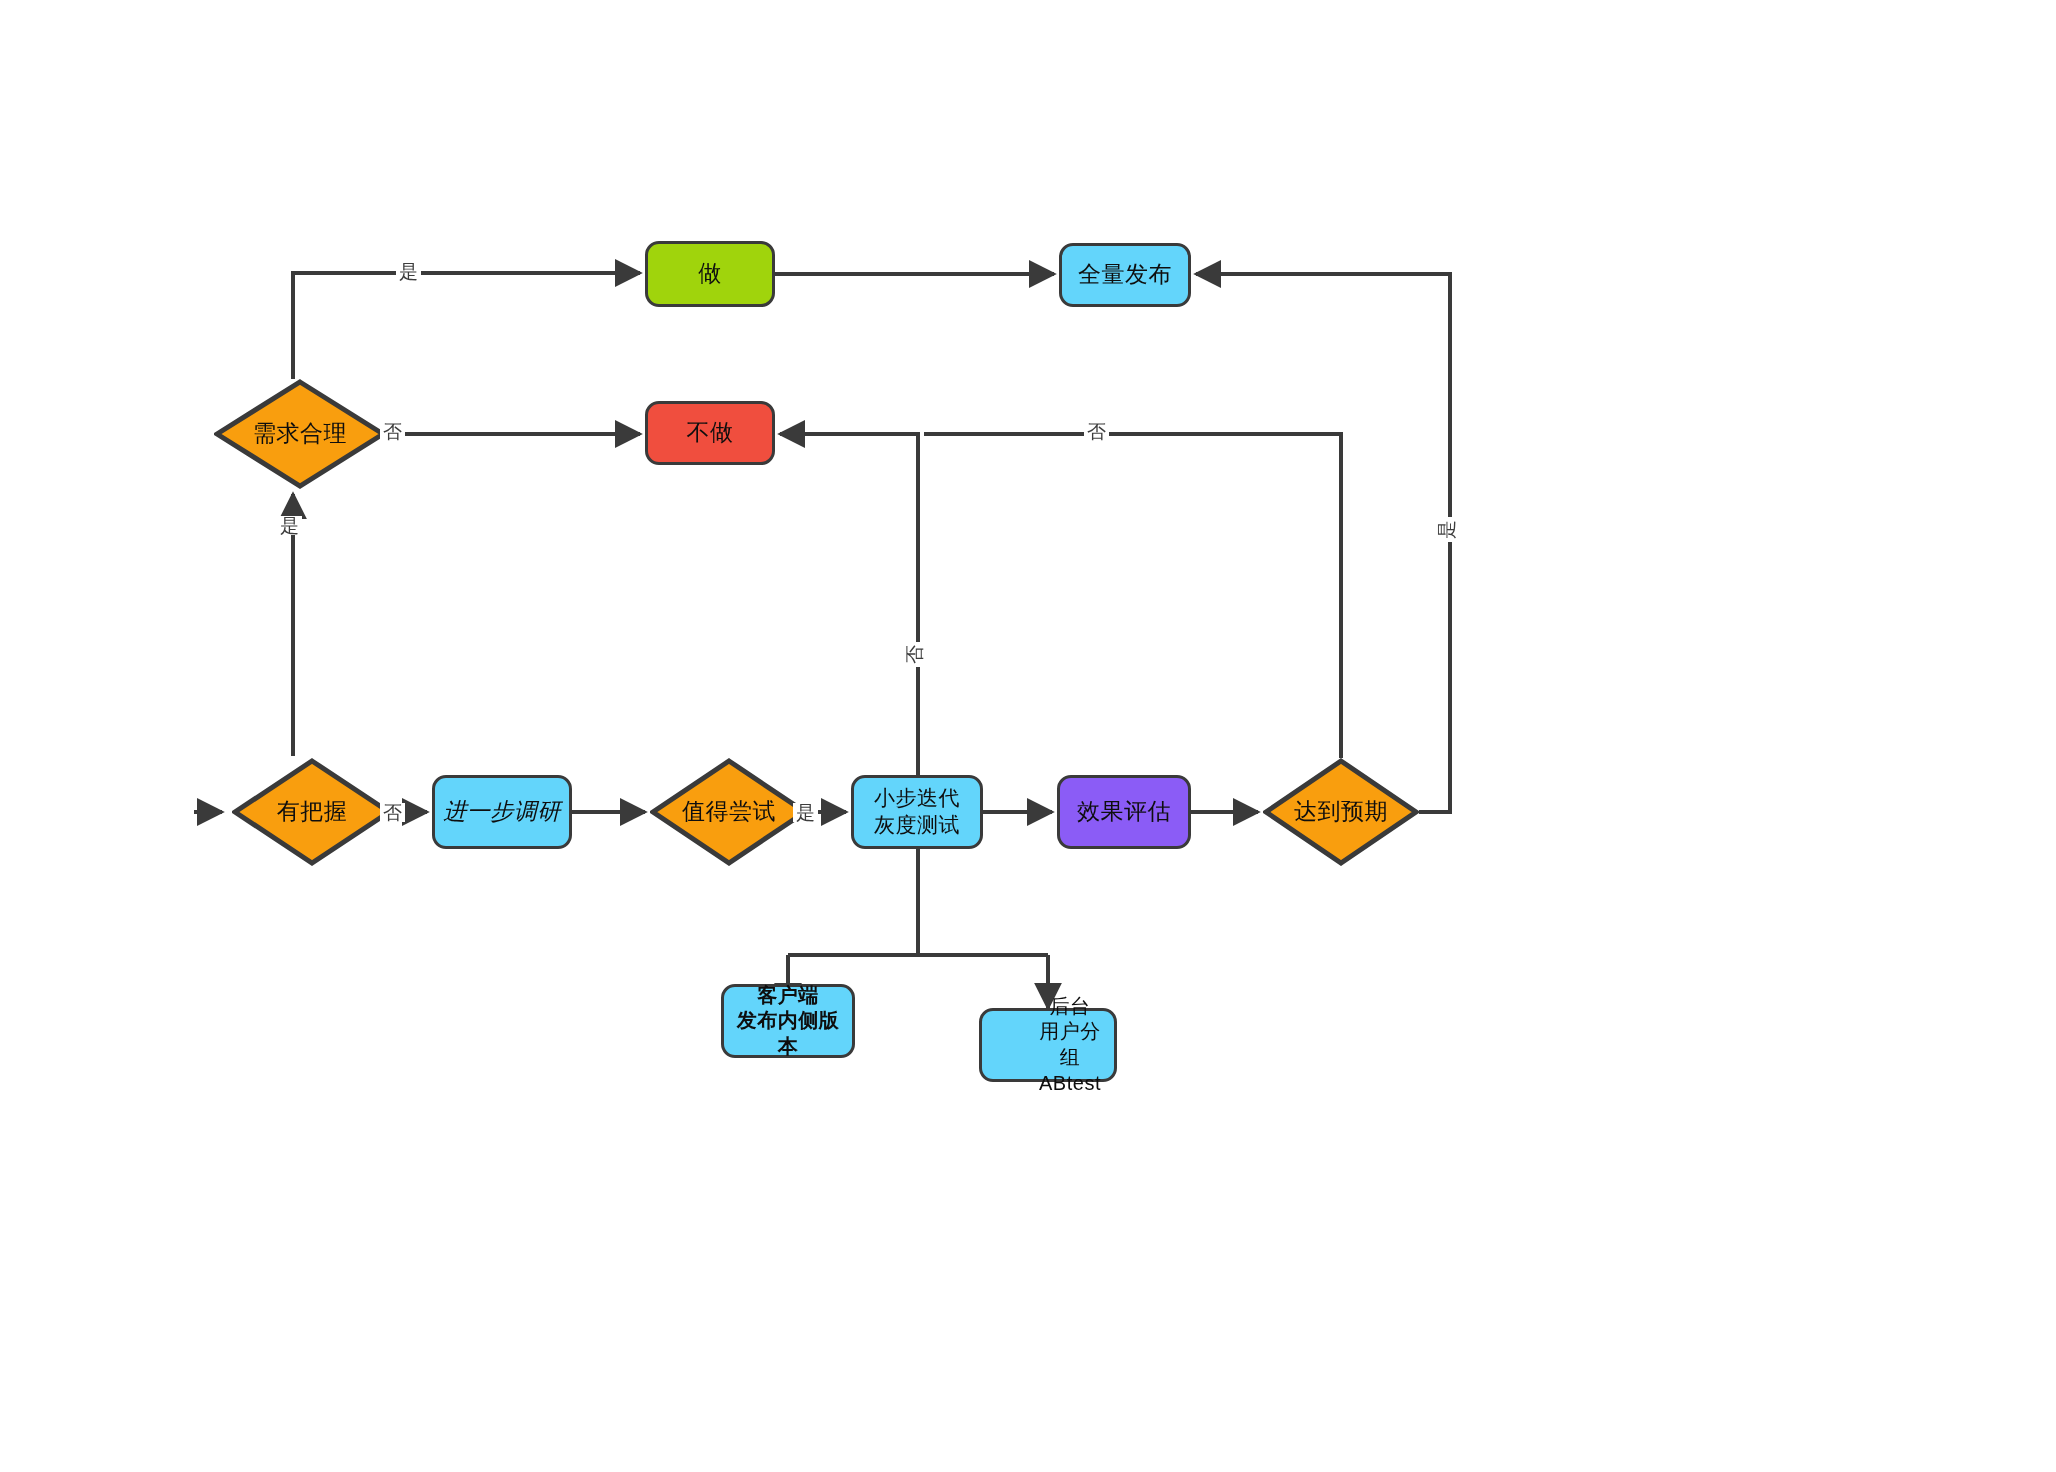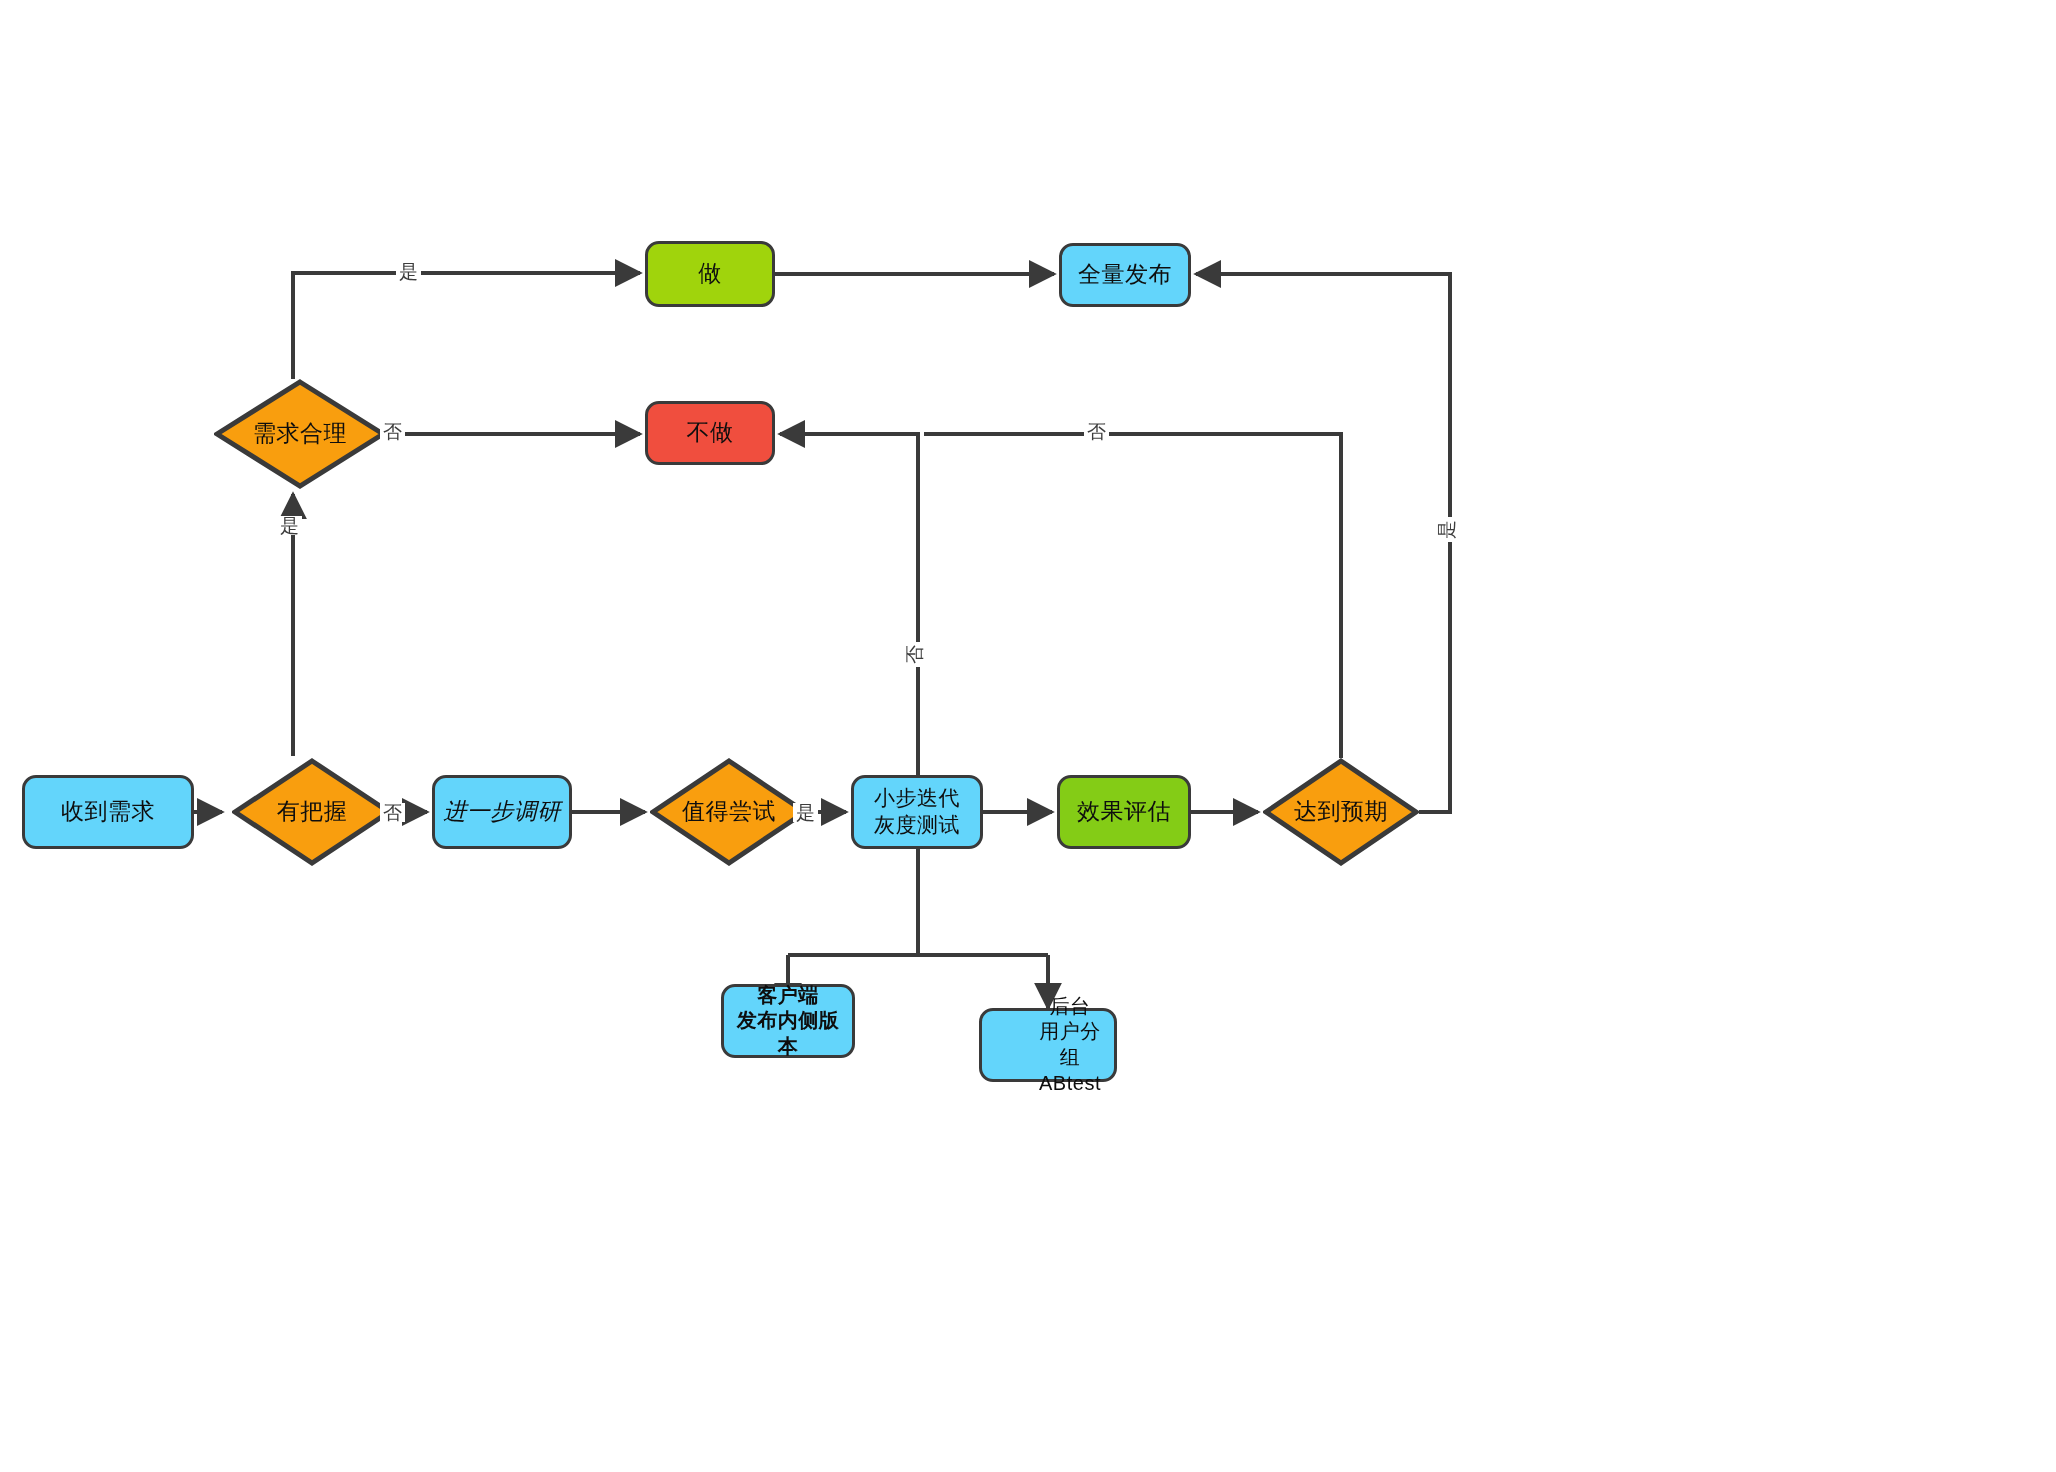--- a/index.html
+++ b/index.html
@@ -113,23 +113,20 @@
       <path d="M 1341 758 L 1341 434 L 924 434"></path>
 
       <path d="M 918 849 L 918 955"></path>
       <path d="M 788 955 L 1048 955"></path>
       <path d="M 788 955 L 788 1008" marker-end="url(#arrow)"></path>
       <path d="M 1048 955 L 1048 1008" marker-end="url(#arrow)"></path>
 
     </g>
   </svg>
 
-  <div class="node box" style="left:22px; top:775px; width:172px; height:74px; background:#63D5FB;">
-    <span class="label">收到需求</span>
-  </div>
 
   <div class="node diamond" style="left:232px; top:758px; width:160px; height:108px;">
     <svg class="dshape" viewBox="0 0 160 108" preserveAspectRatio="none">
       <polygon points="80,3 157,54 80,105 3,54" fill="#F99E0E" stroke="#3a3a3a" stroke-width="5"></polygon>
     </svg>
     <span class="label">有把握</span>
   </div>
 
   <div class="node box" style="left:432px; top:775px; width:140px; height:74px; background:#63D5FB;font-style:italic;">
     <span class="label">进一步调研</span>
@@ -140,21 +137,21 @@
       <polygon points="79,3 155,54 79,105 3,54" fill="#F99E0E" stroke="#3a3a3a" stroke-width="5"></polygon>
     </svg>
     <span class="label">值得尝试</span>
   </div>
 
   <div class="node box" style="left:851px; top:775px; width:132px; height:74px; background:#63D5FB; font-size:21px;">
     <span class="label">小步迭代
 灰度测试</span>
   </div>
 
-  <div class="node box" style="left:1057px; top:775px; width:134px; height:74px; background:#84cc16;">
+  <div class="node box" style="left:1057px; top:775px; width:134px; height:74px; background:#8b5cf6;">
     <span class="label">效果评估</span>
   </div>
 
   <div class="node diamond" style="left:1263px; top:758px; width:156px; height:108px;">
     <svg class="dshape" viewBox="0 0 156 108" preserveAspectRatio="none">
       <polygon points="78,3 153,54 78,105 3,54" fill="#F99E0E" stroke="#3a3a3a" stroke-width="5"></polygon>
     </svg>
     <span class="label">达到预期</span>
   </div>
 

